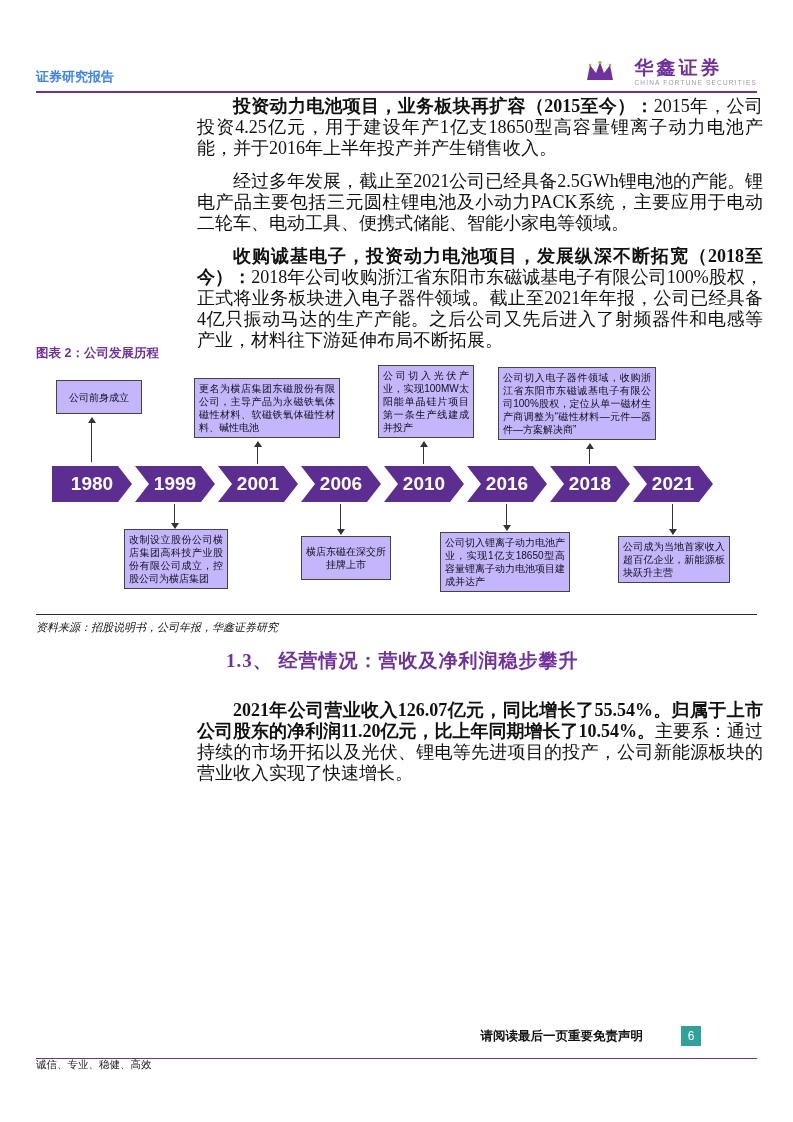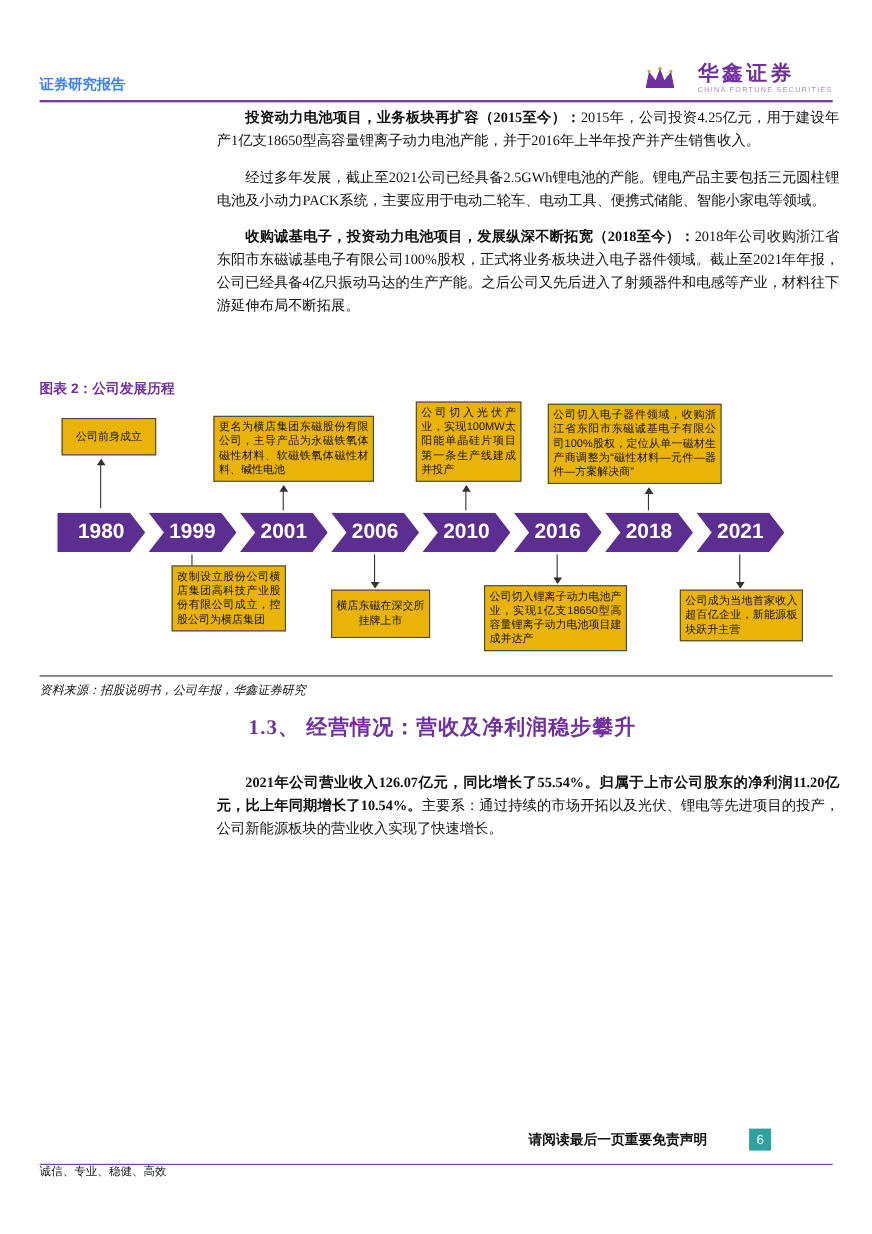--- a/index.html
+++ b/index.html
@@ -13,47 +13,47 @@
   .report-type{color:#3b82f6;font-weight:bold;font-size:13px;font-family:"Liberation Sans",sans-serif;}
   .logo{display:flex;align-items:center;gap:19px;}
   .logo-text{display:flex;flex-direction:column;line-height:1;}
   .logo-name{font-size:19px;font-weight:bold;color:#7030A0;letter-spacing:3px;font-family:"Liberation Sans",sans-serif;}
   .logo-sub{font-size:6.5px;color:#a393b5;letter-spacing:1.2px;margin-top:3px;font-family:"Liberation Sans",sans-serif;}
 
   
   .body-col{position:absolute;left:197px;width:566px;}
   .body-col-1{top:96px;}
   .body-col-2{top:700px;}
-  .para{margin:0 0 12px 0;font-size:13px;line-height:21px;text-align:justify;text-indent:2em;}
+  .para{margin:0 0 12px 0;font-size:18px;line-height:21px;text-align:justify;text-indent:2em;}
   .lead{font-weight:bold;color:#111;}
   .lead2{font-weight:bold;color:#111;}
 
   
   .figure-label{position:absolute;left:36px;top:345px;font-size:12.5px;font-weight:bold;
                 color:#7030A0;font-family:"Liberation Sans",sans-serif;}
   .figure{position:absolute;left:36px;top:366px;width:729px;height:248px;}
   .figure-rule{position:absolute;left:36px;top:614px;width:721px;border-top:1px solid #2b2b2b;}
   .source-note{position:absolute;left:36px;top:620px;font-size:11px;font-style:italic;color:#111;}
 
   .chevron-row{position:absolute;left:16px;top:100px;display:flex;gap:3px;}
   .chevron{flex:0 0 80px;height:36px;background:#5C2E91;color:#fff;display:flex;
            align-items:center;justify-content:center;font-weight:bold;font-size:19px;
            font-family:"Liberation Sans",sans-serif;
            clip-path:polygon(14px 50%, 0 0, 66px 0, 80px 50%, 66px 100%, 0 100%);}
   .chevron.first{clip-path:polygon(0 0, 66px 0, 80px 50%, 66px 100%, 0 100%);}
 
-  .ebox{position:absolute;background:#eab308;border:1px solid #444;font-size:10px;line-height:13px;
+  .ebox{position:absolute;background:#c4b5fd;border:1px solid #444;font-size:10px;line-height:13px;
         padding:3px 4px;color:#111;text-align:justify;font-family:"Liberation Sans",sans-serif;}
   .ebox.center{display:flex;align-items:center;justify-content:center;text-align:center;}
 
   .ebox-1980{left:20px;bottom:200px;width:76px;height:26px;}
   .ebox-2001{left:158px;bottom:176px;width:136px;}
   .ebox-2010{left:342px;bottom:176px;width:86px;}
   .ebox-2018{left:462px;bottom:174px;width:148px;}
-  .ebox-1999{left:88px;top:148px;width:94px;margin-left:32px;}
+  .ebox-1999{left:88px;top:163px;width:94px;}
   .ebox-2006{left:265px;top:170px;width:80px;height:36px;}
   .ebox-2016{left:404px;top:166px;width:120px;}
   .ebox-2021{left:582px;top:170px;width:102px;}
 
   .arrow{position:absolute;width:0;border-left:1px solid #333;}
   .arrow.head-up::before{content:"";position:absolute;top:-1px;left:-4.5px;width:0;height:0;
         border-left:4px solid transparent;border-right:4px solid transparent;border-bottom:6px solid #333;}
   .arrow.head-down::after{content:"";position:absolute;bottom:-1px;left:-4.5px;width:0;height:0;
         border-left:4px solid transparent;border-right:4px solid transparent;border-top:6px solid #333;}
   .a-1980{left:55px;top:52px;height:44px;}

